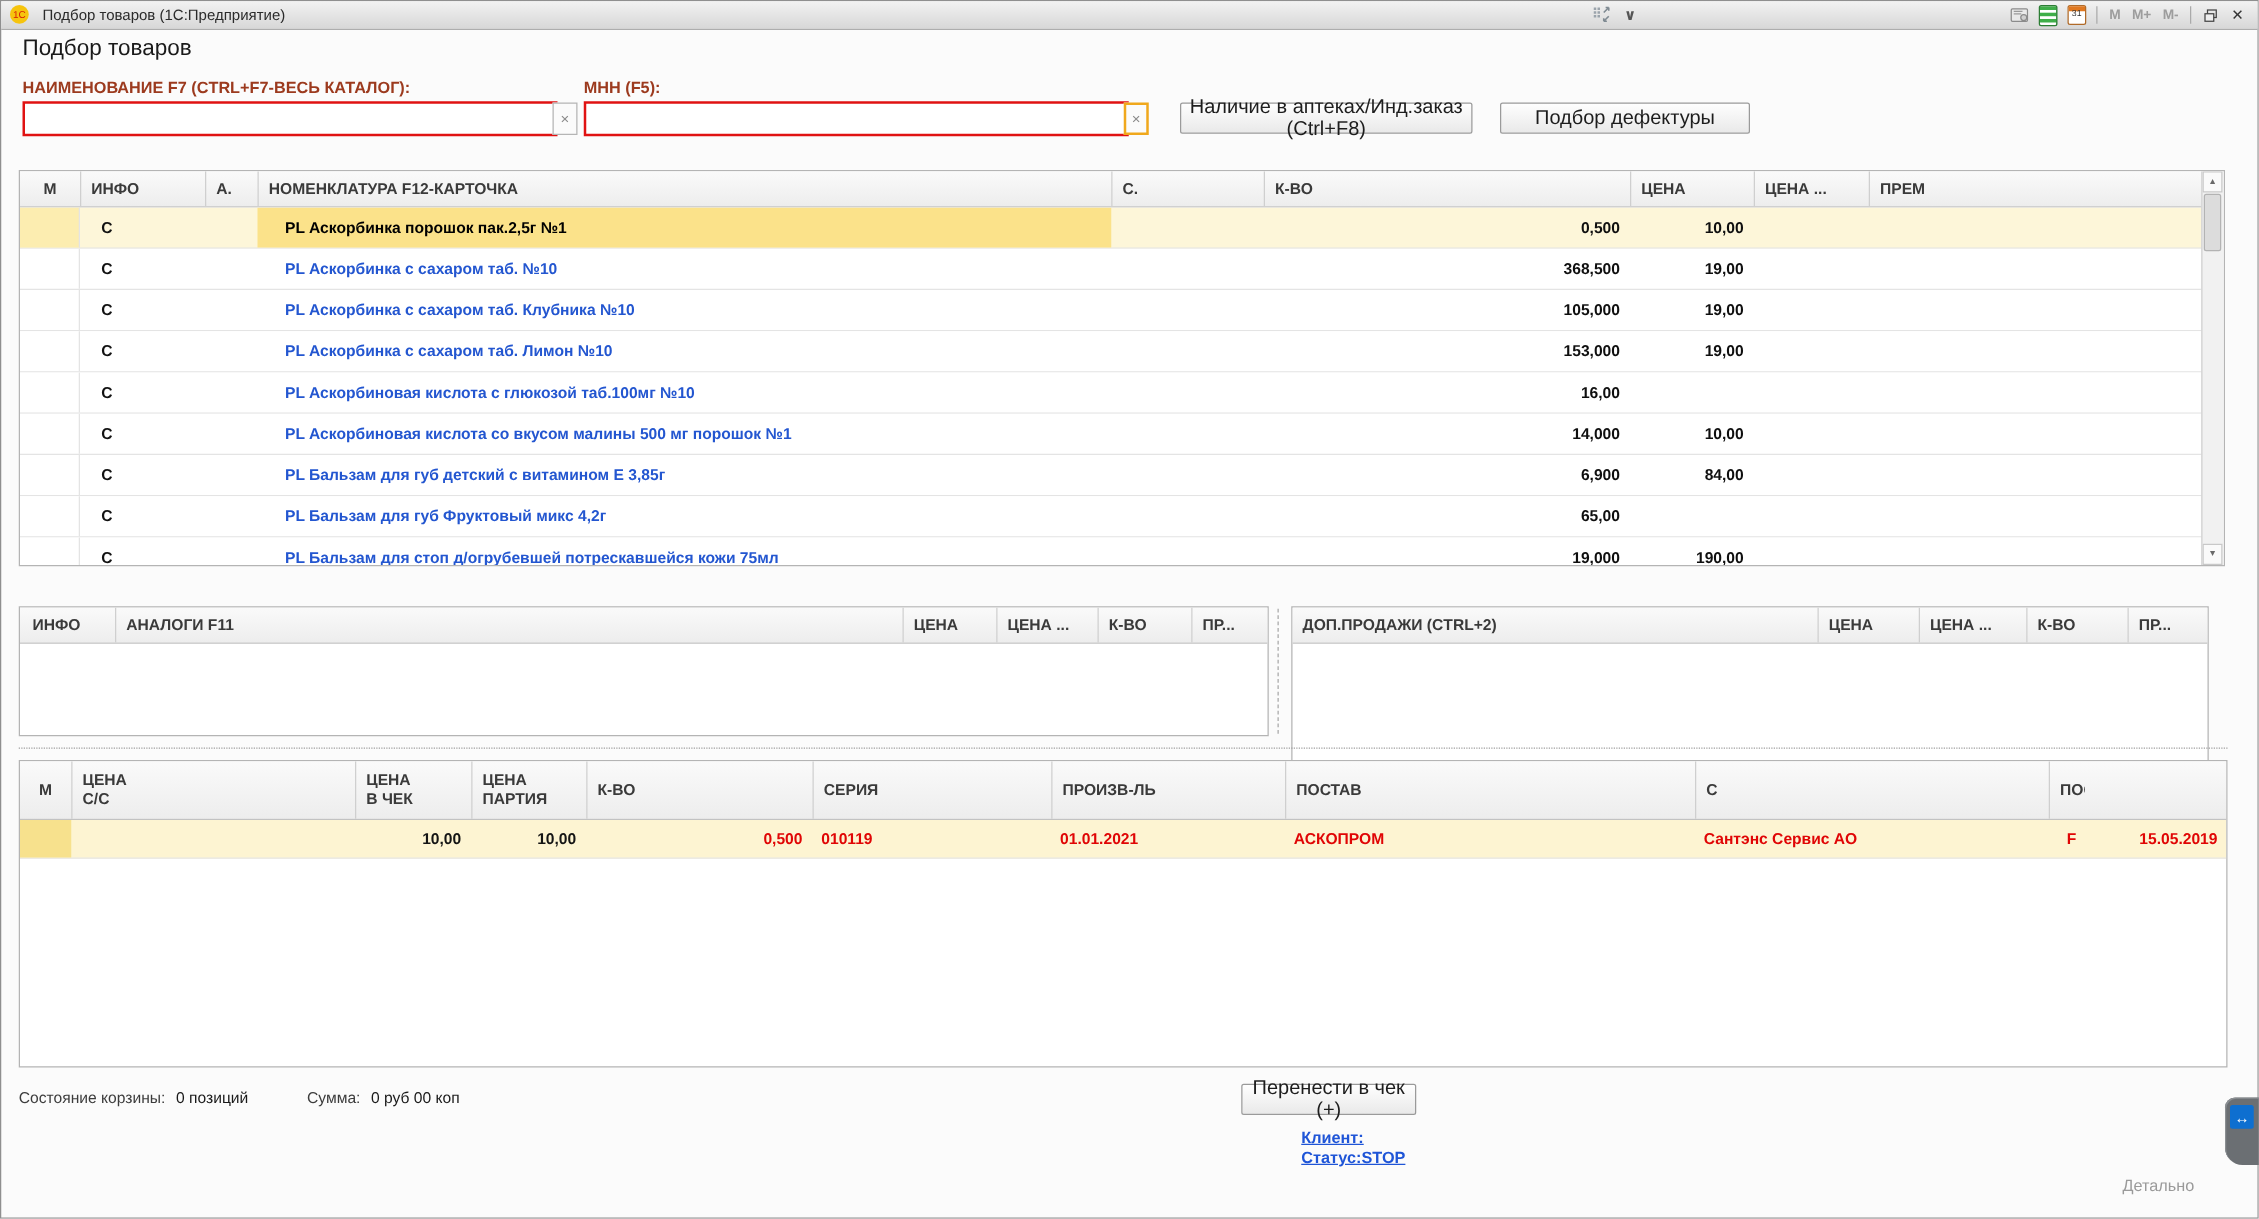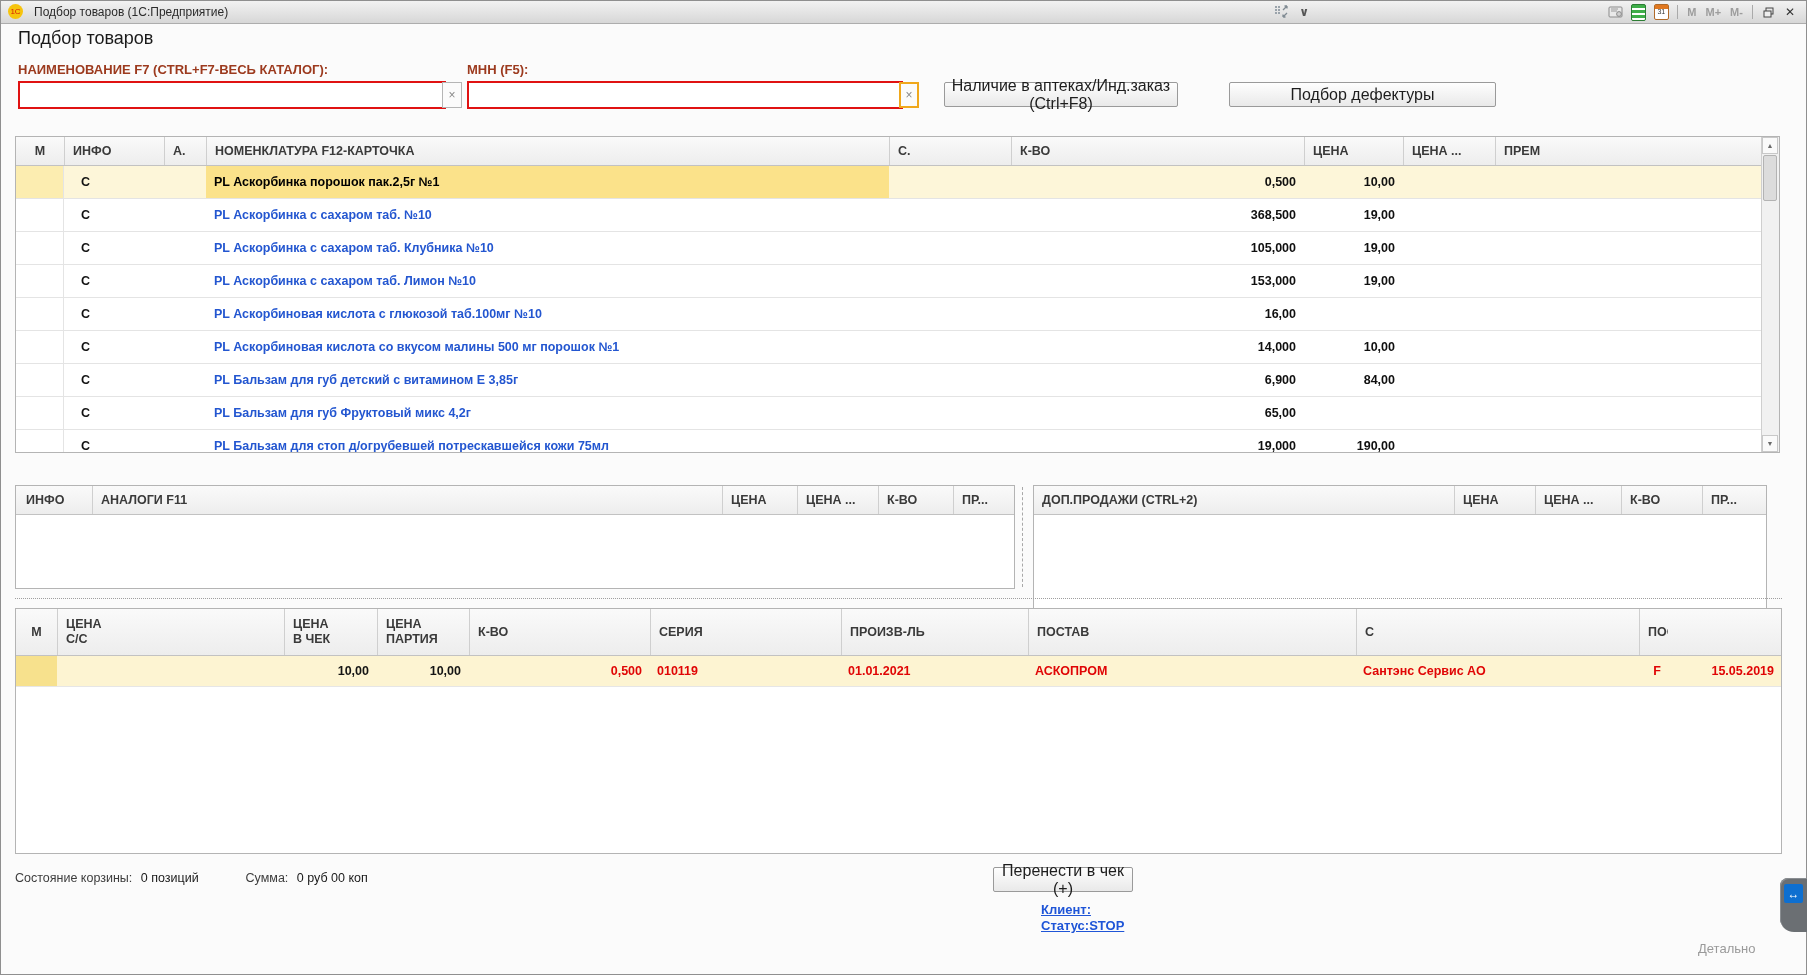--- a/index.html
+++ b/index.html
@@ -68,21 +68,21 @@
   
   #catalog { left:14px; top:135px; width:1765px; height:317px; }
   .ct-cols { grid-template-columns:48px 100px 42px 683px 122px 293px 99px 92px 1fr; }
   .ct-head { width:1748px; }
   .ct-body { width:1748px; height:288px; overflow:hidden; }
   .ct-row { display:grid; grid-template-columns:48px 100px 42px 683px 122px 293px 99px 92px 1fr;
     height:33px; border-bottom:1px solid #e4e4e4; background:#fff; font-size:12.5px; box-sizing:border-box; }
   .ct-row .cell { display:flex; align-items:center; overflow:hidden; white-space:nowrap; box-sizing:border-box; }
   .ct-row .c-m { border-right:1px solid #e4e4e4; }
   .ct-row .c-info { padding-left:17px; font-weight:bold; color:#111; }
-  .ct-row .c-name { padding-left:8px; font-weight:bold; color:#2356d0; }
+  .ct-row .c-name { padding-left:22px; font-weight:bold; color:#2356d0; }
   .ct-row .c-qty, .ct-row .c-price { justify-content:flex-end; padding-right:8px; font-weight:bold; color:#0f0f0f; }
   .ct-row.selected { background:#fdf6d9; }
   .ct-row.selected .c-m { background:#fcedb0; }
   .ct-row.selected .c-name { background:#fbe28a; color:#000; }
   
   .vscroll { position:absolute; right:0; top:0; bottom:0; width:17px; background:#f1f1f1; border-left:1px solid #cfcfcf; }
   .sb-btn { position:absolute; left:0; width:16px; height:17px; background:#fafafa; border:1px solid #c8c8c8;
     box-sizing:border-box; color:#6a6a6a; font-size:7px; display:flex; align-items:center; justify-content:center; }
   .sb-btn.up { top:0; }
   .sb-btn.down { bottom:0; }
@@ -191,21 +191,21 @@
   <div class="flabel" style="left:17px;">НАИМЕНОВАНИЕ F7 (CTRL+F7-ВЕСЬ КАТАЛОГ):</div>
   <div class="flabel" style="left:466px;">МНН (F5):</div>
 
   <input class="finput" style="left: 17px; width: 416px;" value="">
   <div class="clearbtn" style="left:441px;">×</div>
 
   <input class="finput" style="left: 466px; width: 424px;" value="">
   <div class="clearbtn warn" style="left:898px;">×</div>
 
   <button class="pushbtn" style="left:943px; top:81px; width:234px;">Наличие в аптеках/Инд.заказ (Ctrl+F8)</button>
-  <button class="pushbtn" style="left:1228px; top:81px; width:267px;">Подбор дефектуры</button>
+  <button class="pushbtn" style="left:1199px; top:81px; width:200px;">Подбор дефектуры</button>
 
   <div class="tbl" id="catalog">
     <div class="thead ct-cols ct-head">
       <div class="hcell">М</div>
       <div class="hcell">ИНФО</div>
       <div class="hcell">А.</div>
       <div class="hcell">НОМЕНКЛАТУРА F12-КАРТОЧКА</div>
       <div class="hcell">С.</div>
       <div class="hcell">К-ВО</div>
       <div class="hcell">ЦЕНА</div>

